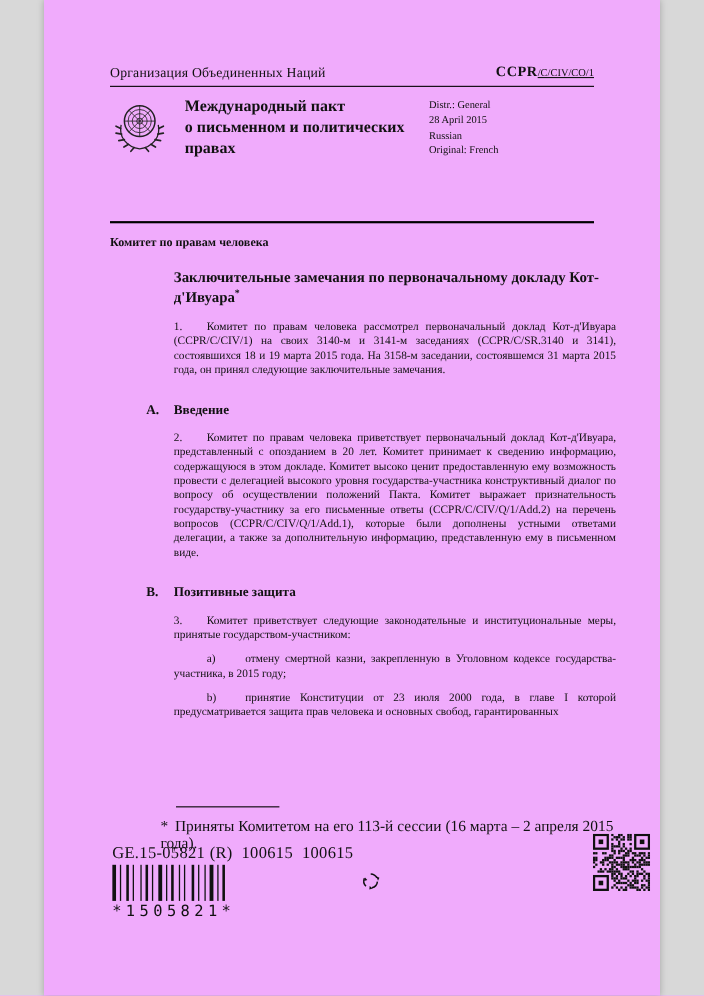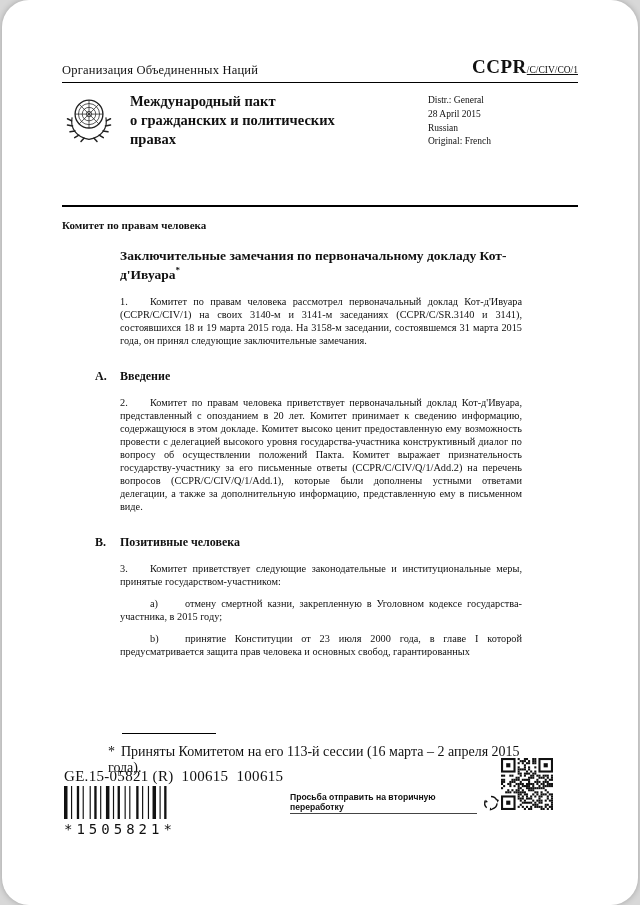--- a/index.html
+++ b/index.html
@@ -1,23 +1,23 @@
 <!DOCTYPE html>
 <html><head>
 <meta charset="utf-8">
 <style>
   html,body{margin:0;padding:0;}
   body{background:#d8d8d8;font-family:"Liberation Serif","DejaVu Serif",serif;color:#111;}
-  .page{width:636px;height:905px;background:#ffffff;position:relative;overflow:hidden;margin:0 auto;box-shadow:0 0 6px rgba(0,0,0,.25);border-radius:27px;}
+  .page{width:560px;height:905px;background:#f0abfc;position:relative;overflow:hidden;margin:0 auto;box-shadow:0 0 6px rgba(0,0,0,.25);}
   .content{padding:56px 60px 0 60px;}
 
   .header-row{display:flex;justify-content:space-between;align-items:flex-end;border-bottom:1px solid #000;padding-bottom:4px;}
   .org-name{font-size:12.5px;letter-spacing:.2px;}
   .symbol{white-space:nowrap;}
-  .symbol-big{font-size:19px;font-weight:600;letter-spacing:.5px;}
+  .symbol-big{font-size:13px;font-weight:600;letter-spacing:.5px;}
   .symbol-small{font-size:9.5px;text-decoration:underline;}
 
   .masthead{display:flex;margin-top:9px;}
   .emblem{width:54px;height:56px;flex:0 0 54px;}
   .covenant-title{font-size:14.5px;font-weight:bold;line-height:1.3;margin-left:14px;white-space:pre-line;flex:1;}
   .distr-block{width:150px;font-size:9.5px;line-height:1.45;padding-top:2px;}
 
   .thick-rule{height:2px;background:#000;margin-top:56px;}
 
   .committee{font-size:11px;font-weight:bold;margin-top:12px;}
@@ -85,21 +85,21 @@
             <path d="M20 50 l-5 3"></path>
             <path d="M26 53.5 l-3.5 4"></path>
           <path d="M52.5 33 l5 -2.5"></path>
             <path d="M51.5 39 l6 -1"></path>
             <path d="M48.5 45 l6 1"></path>
             <path d="M44 50 l5 3"></path>
             <path d="M38 53.5 l3.5 4"></path>
         </g>
       </svg>
       <div class="covenant-title">Международный пакт
-о гражданских и политических
+о письменном и политических
 правах</div>
       <div class="distr-block">
         <div>Distr.: General</div>
         <div>28 April 2015</div>
         <div>Russian</div>
         <div>Original: French</div>
       </div>
     </div>
 
     <div class="thick-rule"></div>
@@ -107,21 +107,21 @@
     <div class="committee">Комитет по правам человека</div>
 
     <div class="doc-title"><span>Заключительные замечания по первоначальному докладу Кот-д'Ивуара</span><span class="fn-sup">*</span></div>
 
     <p class="para"><span class="pnum">1.</span><span>Комитет по правам человека рассмотрел первоначальный доклад Кот-д'Ивуара (CCPR/C/CIV/1) на своих 3140-м и 3141-м заседаниях (CCPR/C/SR.3140 и 3141), состоявшихся 18 и 19 марта 2015 года. На 3158-м заседании, состоявшемся 31 марта 2015 года, он принял следующие заключительные замечания.</span></p>
 
     <div class="section-heading"><span class="sec-letter">A.</span><span>Введение</span></div>
 
     <p class="para"><span class="pnum">2.</span><span>Комитет по правам человека приветствует первоначальный доклад Кот-д'Ивуара, представленный с опозданием в 20 лет. Комитет принимает к сведению информацию, содержащуюся в этом докладе. Комитет высоко ценит предоставленную ему возможность провести с делегацией высокого уровня государства-участника конструктивный диалог по вопросу об осуществлении положений Пакта. Комитет выражает признательность государству-участнику за его письменные ответы (CCPR/C/CIV/Q/1/Add.2) на перечень вопросов (CCPR/C/CIV/Q/1/Add.1), которые были дополнены устными ответами делегации, а также за дополнительную информацию, представленную ему в письменном виде.</span></p>
 
-    <div class="section-heading"><span class="sec-letter">B.</span><span>Позитивные человека</span></div>
+    <div class="section-heading"><span class="sec-letter">B.</span><span>Позитивные защита</span></div>
 
     <p class="para"><span class="pnum">3.</span><span>Комитет приветствует следующие законодательные и институциональные меры, принятые государством-участником:</span></p>
 
     <p class="subpara"><span class="snum">a)</span><span>отмену смертной казни, закрепленную в Уголовном кодексе государства-участника, в 2015 году;</span></p>
 
     <p class="subpara"><span class="snum">b)</span><span>принятие Конституции от 23 июля 2000 года, в главе I которой предусматривается защита прав человека и основных свобод, гарантированных</span></p>
 
   </div>
 
   <div class="fn-rule"></div>
@@ -145,21 +145,20 @@
       <rect x="62" y="0" width="2" height="33" fill="#111"></rect>
       <rect x="67" y="0" width="1" height="33" fill="#111"></rect>
       <rect x="72" y="0" width="1" height="33" fill="#111"></rect>
       <rect x="76" y="0" width="3" height="33" fill="#111"></rect>
       <rect x="82" y="0" width="1" height="33" fill="#111"></rect>
       <rect x="86" y="0" width="2" height="33" fill="#111"></rect>
     </svg>
   <div class="barcode-text">*1505821*</div>
 
   <div class="recycle">
-    <span class="recycle-label">Просьба отправить на вторичную переработку</span>
     <svg class="recycle-icon" viewBox="0 0 20 20" width="18" height="18">
       <g fill="none" stroke="#111" stroke-width="1.5">
         <path d="M10 2.8 a7.2 7.2 0 0 1 6.3 4"></path>
         <path d="M16.8 10.5 a7.2 7.2 0 0 1 -5.5 6.2"></path>
         <path d="M5.2 15.2 a7.2 7.2 0 0 1 -1.6 -8"></path>
       </g>
       <g fill="#111">
         <path d="M15.6 5.2 l3.2 1.4 -1.4 3 -1.8 -4.4z"></path>
         <path d="M12 17.6 l-3.4 0.8 0.4 -3.4 3 2.6z"></path>
         <path d="M4.2 6.4 l-0.8 3.4 3.2 -1 -2.4 -2.4z"></path>

